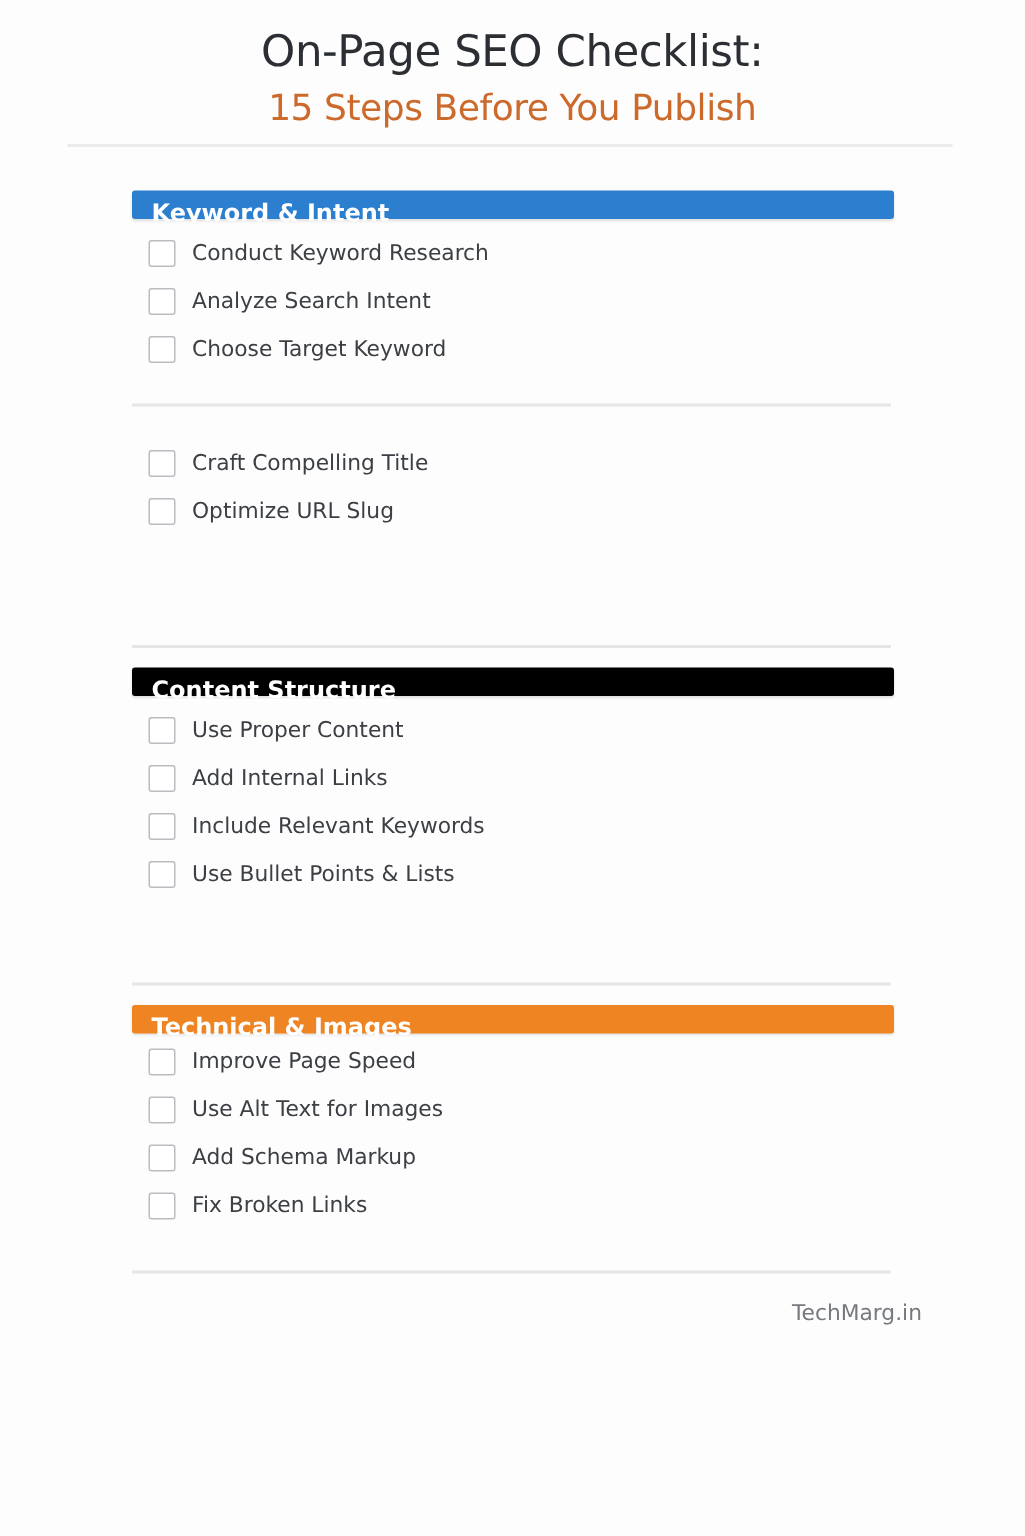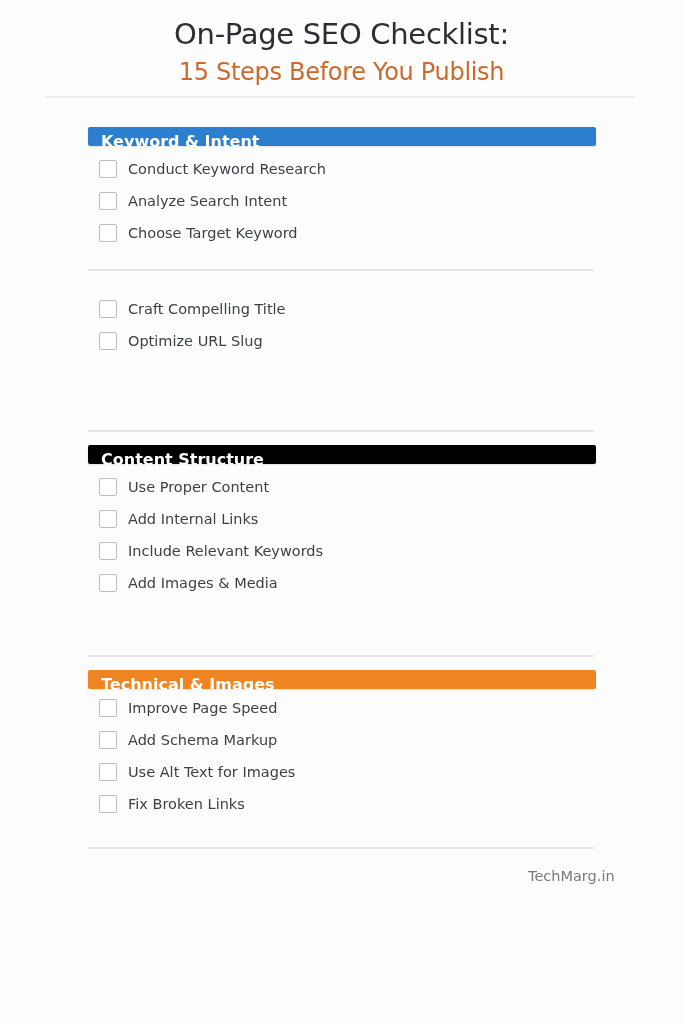--- a/index.html
+++ b/index.html
@@ -90,40 +90,40 @@
     <li class="item">
         <span class="checkbox"></span>
         <span class="item-label">Add Internal Links</span>
       </li>
     <li class="item">
         <span class="checkbox"></span>
         <span class="item-label">Include Relevant Keywords</span>
       </li>
     <li class="item">
         <span class="checkbox"></span>
-        <span class="item-label">Add Images &amp; Media</span>
+        <span class="item-label">Use Bullet Points &amp; Lists</span>
       </li>
   </ul>
 </div>
 <div class="section-divider" style="top:655px;"></div>
 
 <div class="section" style="top:670px;">
   <div class="section-header" style="background:#ef8422;">Technical &amp; Images</div>
   <ul class="items" style="margin-top:4px;">
     <li class="item">
         <span class="checkbox"></span>
         <span class="item-label">Improve Page Speed</span>
       </li>
     <li class="item">
         <span class="checkbox"></span>
-        <span class="item-label">Add Schema Markup</span>
+        <span class="item-label">Use Alt Text for Images</span>
       </li>
     <li class="item">
         <span class="checkbox"></span>
-        <span class="item-label">Use Alt Text for Images</span>
+        <span class="item-label">Add Schema Markup</span>
       </li>
     <li class="item">
         <span class="checkbox"></span>
         <span class="item-label">Fix Broken Links</span>
       </li>
   </ul>
 </div>
 <div class="section-divider" style="top:847px;"></div>
 
 <div class="footer">TechMarg.in</div>

